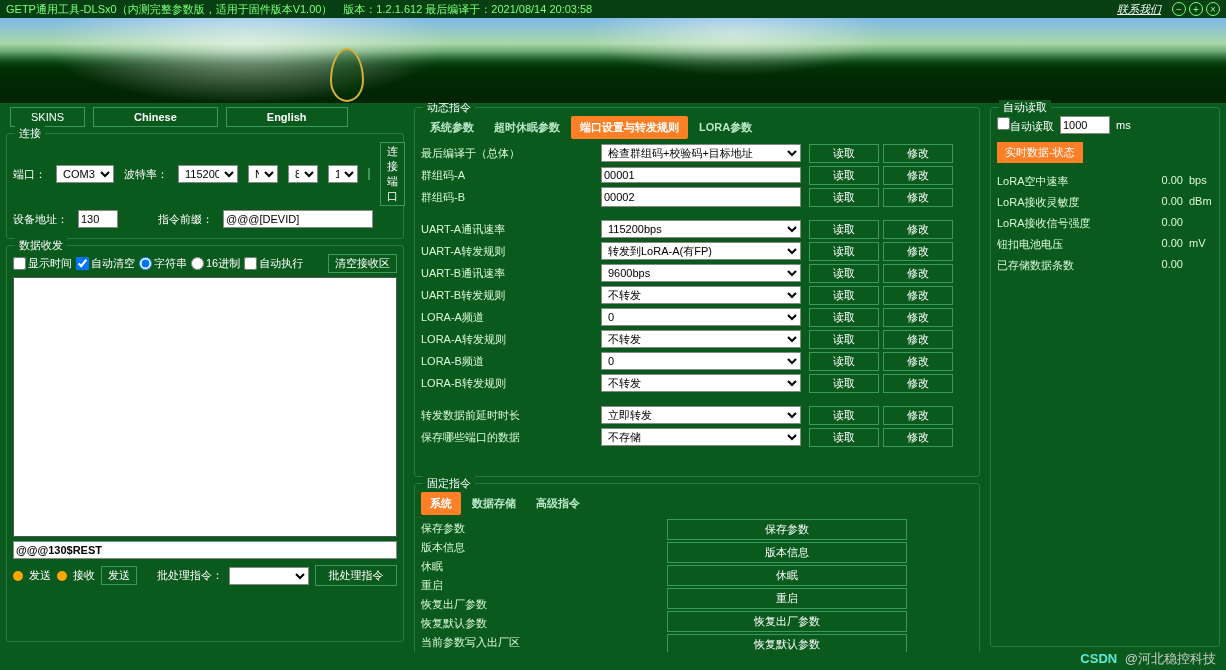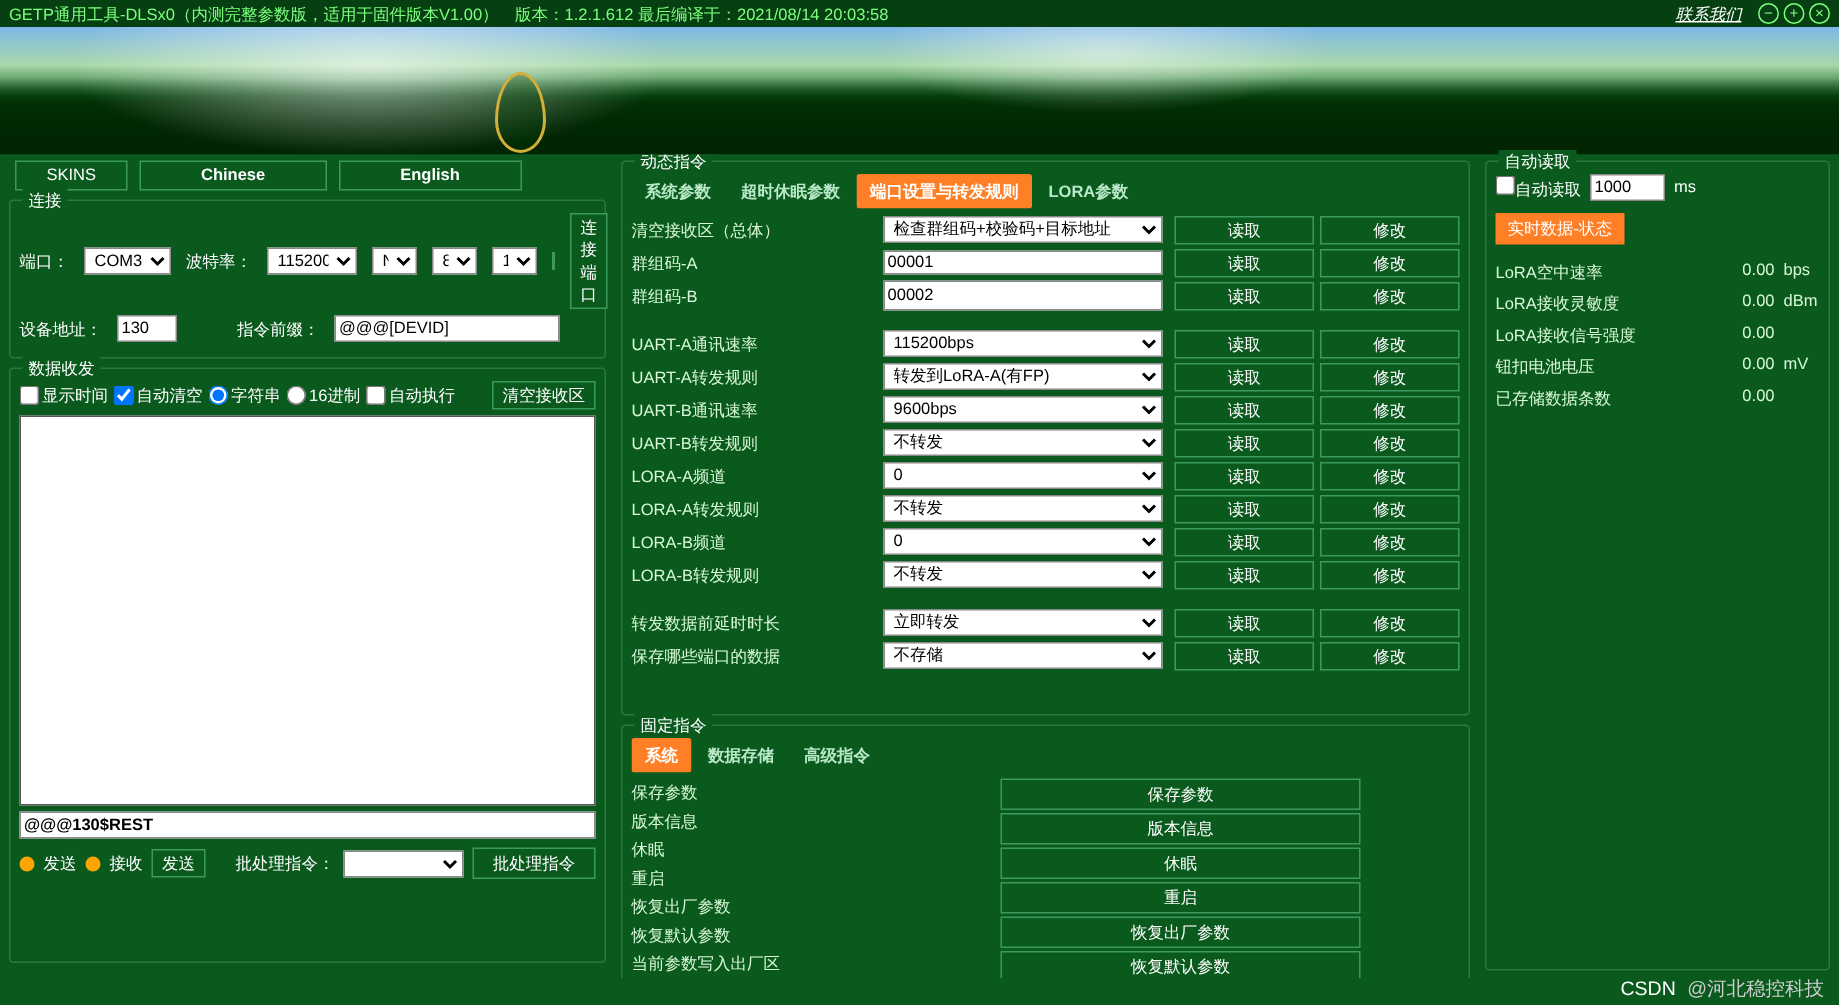--- a/index.html
+++ b/index.html
@@ -58,41 +58,41 @@
 .tabs { display: flex; gap: 2px; margin-bottom: 4px; }
 .tab { padding: 3px 8px; color: #b8e8c8; font-size: 11px; cursor: pointer; border: 1px solid transparent; font-weight: bold; }
 .tab.active { background: #ff7f27; color: #fff; border-radius: 2px; }
 
 
 .param-row { display: flex; align-items: center; margin-bottom: 2px; height: 20px; }
 .param-label { width: 180px; font-size: 11px; color: #d8f8d8; }
 .param-input { width: 200px; }
 .param-input select, .param-input input { width: 100%; }
 .param-btns { display: flex; gap: 4px; margin-left: 8px; }
-.param-btns .btn { width: 93px; text-align: center; padding: 1px 0; }
+.param-btns .btn { width: 70px; text-align: center; padding: 1px 0; }
 .param-spacer { height: 10px; }
 
 
 .fixedcmds { display: flex; }
 .fc-left { width: 180px; }
 .fc-left div { font-size: 11px; color: #d8f8d8; padding: 2px 0; }
 .fc-right { flex: 1; }
 .fc-right .btn { display: block; width: 240px; margin: 0 auto 2px; padding: 2px 0; text-align: center; }
 
 
 .rt-row { display: flex; align-items: center; margin-bottom: 4px; gap: 6px; font-size: 11px; }
 .rt-status { background: #ff7f27; color: #fff; padding: 3px 8px; display: inline-block; margin: 4px 0 8px; font-size: 11px; }
 .rt-metric { display: flex; font-size: 11px; padding: 3px 0; }
 .rt-metric .mlabel { flex: 1; color: #d8f8d8; }
 .rt-metric .mval { width: 40px; text-align: right; color: #d8f8d8; }
 .rt-metric .munit { width: 30px; text-align: left; padding-left: 6px; color: #d8f8d8; }
 
 
 .footer-wm { position: absolute; bottom: 2px; right: 10px; font-size: 13px; color: #ccc; }
-.footer-wm .csdn { color:#ffffff; margin-right:4px;}
+.footer-wm .csdn { color:#5eead4; margin-right:4px;font-weight:bold;}
 </style>
 </head>
 <body>
 
 <div class="titlebar">
   <span>GETP通用工具-DLSx0（内测完整参数版，适用于固件版本V1.00）　版本：1.2.1.612 最后编译于：2021/08/14 20:03:58</span>
   <span class="spacer"></span>
   <a class="contact">联系我们</a>
   <span class="winbtn">−</span>
   <span class="winbtn">+</span>
@@ -179,21 +179,21 @@
     <div class="group" style="height:370px">
       <span class="legend">动态指令</span>
       <div class="tabs">
         <div class="tab">系统参数</div>
         <div class="tab">超时休眠参数</div>
         <div class="tab active">端口设置与转发规则</div>
         <div class="tab">LORA参数</div>
       </div>
       <div id="param-rows">
           <div class="param-row">
-            <div class="param-label">清空接收区（总体）</div>
+            <div class="param-label">最后编译于（总体）</div>
             <div class="param-input"><select><option>检查群组码+校验码+目标地址</option></select></div>
             <div class="param-btns">
               <button class="btn">读取</button>
               <button class="btn">修改</button>
             </div>
           </div>
           <div class="param-row">
             <div class="param-label">群组码-A</div>
             <div class="param-input"><input type="text" value="00001" style="height: 16px;"></div>
             <div class="param-btns">

